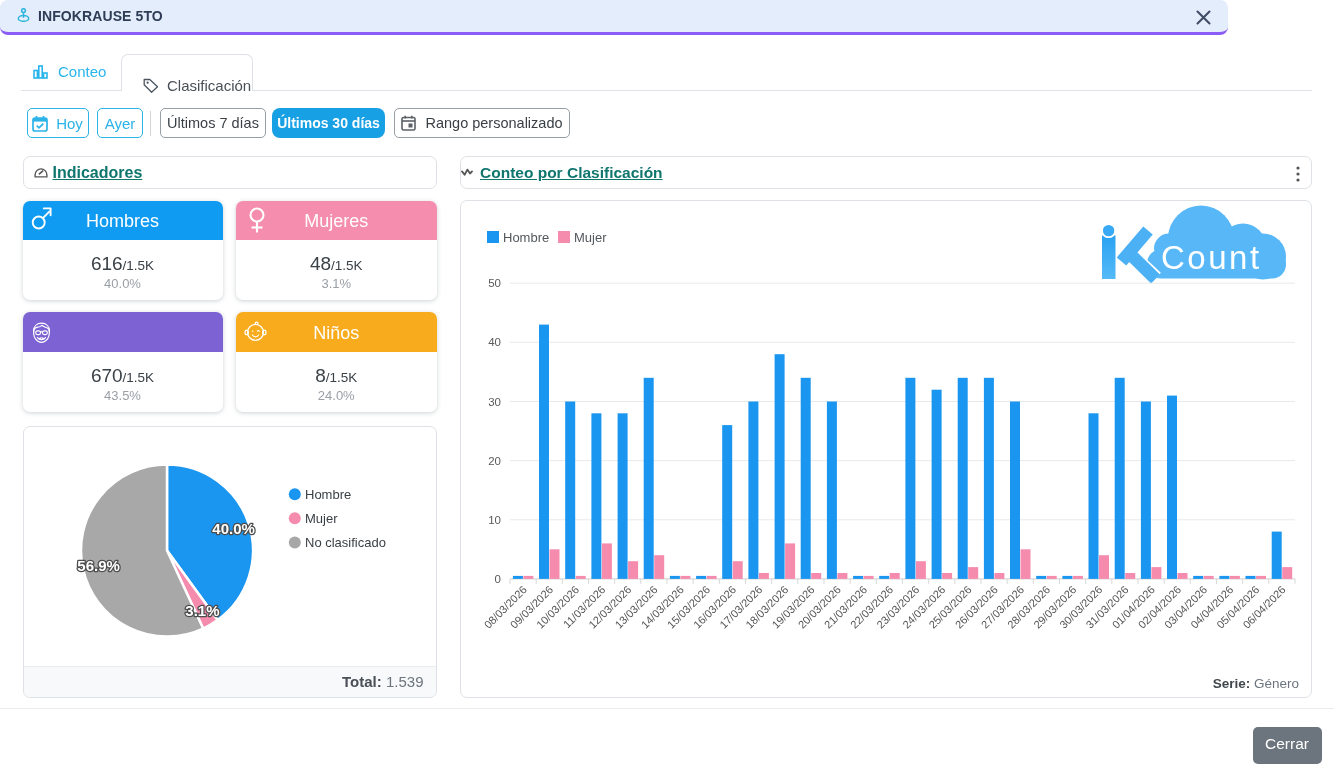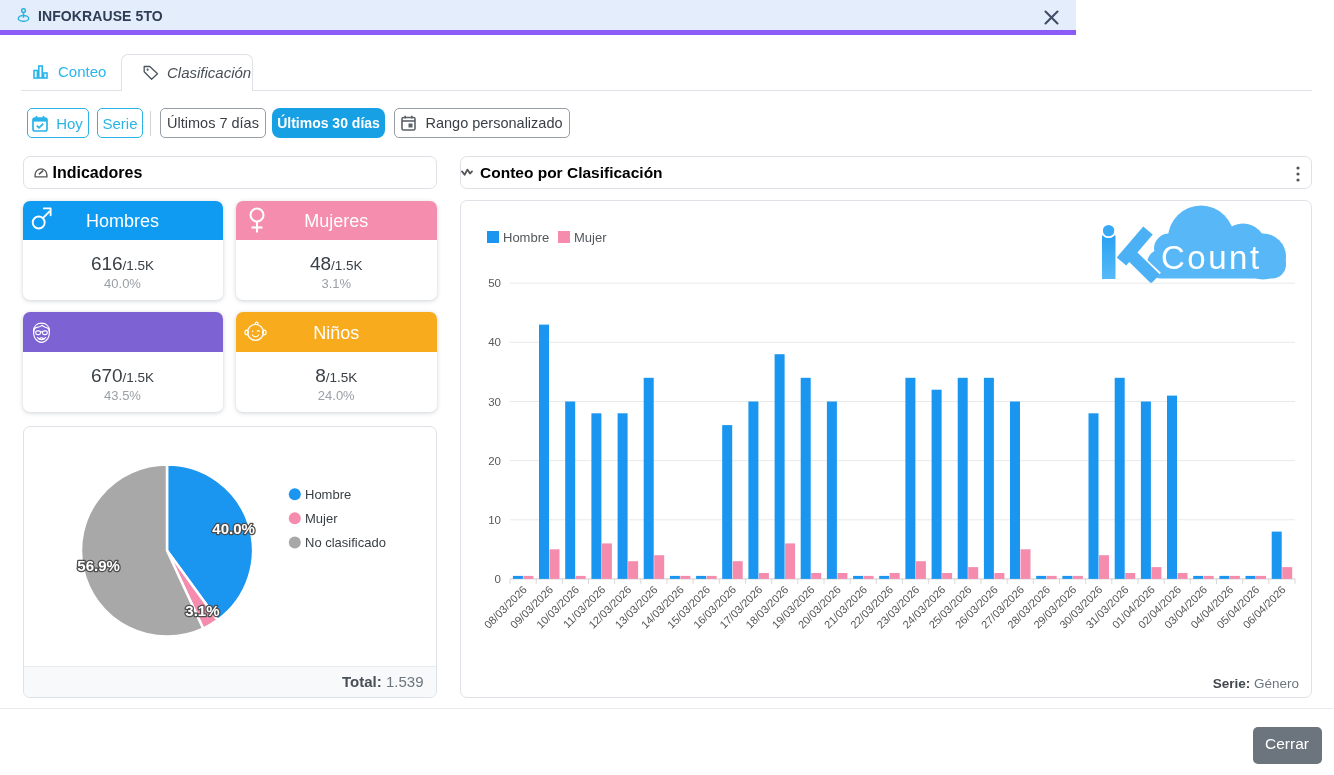--- a/index.html
+++ b/index.html
@@ -1,29 +1,29 @@
 <!DOCTYPE html>
 <html><head><meta charset="utf-8">
 <style>
 * { margin:0; padding:0; box-sizing:border-box; }
 html,body { width:1334px; height:775px; font-family:"Liberation Sans",sans-serif; background:#fff; overflow:hidden; }
-.topbar { position:absolute; left:0; top:0; width:1076px; height:35px; background:#e3edfb; border-bottom:5px solid #8b5cf6; }
+.topbar { position:absolute; left:0; top:0; width:1228px; height:35px; background:#e3edfb; border-bottom:3px solid #8b5cf6;border-radius:8px; }
 .title { position:absolute; left:38px; top:8px; font-size:14px; font-weight:bold; color:#2e3c55; letter-spacing:0.1px; }
 .tabline { position:absolute; left:21px; right:22px; top:90px; height:1px; background:#dee2e6; }
 .tab-conteo { position:absolute; left:33px; top:62.5px; }
 .tab-conteo span { color:#2ab5ec; font-size:15px; margin-left:10px; vertical-align:2px; }
-.tab-active { position:absolute; left:121px; top:53.5px; width:132px; height:37.5px; background:#fff; border:1px solid #dee2e6; border-bottom:none; border-radius:7px 7px 0 0; padding-top:8px; padding-left:13px;font-style:italic; }
+.tab-active { position:absolute; left:121px; top:53.5px; width:132px; height:37.5px; background:#fff; border:1px solid #dee2e6; border-bottom:none; border-radius:7px 7px 0 0; padding-top:21px; padding-left:13px; }
 .tab-active span { color:#495057; font-size:15px; margin-left:8px; vertical-align:2px; }
 .btn { position:absolute; top:108px; height:30px; border-radius:5px; font-size:15px; display:flex; align-items:center; justify-content:center; }
 .btn-blue { border:1.5px solid #2cb3e8; color:#2cb3e8; background:#fff; }
 .btn-gray { border:1.5px solid #979ea5; color:#383f45; background:#fff; }
 .btn-fill { background:#18a0e4; color:#fff; font-weight:bold; }
 .vsep { position:absolute; left:150px; top:111px; height:25px; width:1px; background:#d4d4d4; }
 .hdr { position:absolute; top:156px; height:33px; background:#fff; border:1px solid #dee2e6; border-radius:7px; display:flex; align-items:center; }
-.hdr b { font-size:16px; color:#000000; }
+.hdr b { font-size:16px; color:#0f766e;text-decoration:underline; }
 .card { position:absolute; width:200px; border-radius:7px; background:#fff; box-shadow:0 1px 4px rgba(60,70,90,0.25); }
 .card-h { height:39.5px; border-radius:7px 7px 0 0; position:relative; color:#fff; }
 .card-h .cap { position:absolute; width:100%; text-align:center; top:10.5px; font-size:18px; }
 .card-h .ic { position:absolute; left:8px; top:6px; }
 .card-b { height:60px; text-align:center; padding-top:13px; }
 .val { font-size:19px; color:#3a4147; }
 .val small { font-size:13.5px; }
 .pct { font-size:13px; color:#9aa0a6; margin-top:1px; }
 .panel { position:absolute; background:#fff; border:1px solid #dee2e6; border-radius:7px; }
 .pie-foot { position:absolute; left:0; right:0; bottom:0; height:31px; background:#f8f9fa; border-top:1px solid #e9ecef; border-radius:0 0 7px 7px; text-align:right; font-size:15px; padding:6px 12px 0 0; color:#6c757d; }
@@ -64,21 +64,21 @@
       <svg width="16" height="17" viewBox="0 0 16 17">
         <g stroke="#2cb3e8" fill="none" stroke-width="1.7">
           <rect x="1" y="3" width="14" height="13" rx="2"></rect>
           <line x1="4.5" y1="1" x2="4.5" y2="4"></line>
           <line x1="11.5" y1="1" x2="11.5" y2="4"></line>
         </g>
         <rect x="1" y="3" width="14" height="3.6" fill="#2cb3e8"></rect>
         <path d="M4.8,10.6 L7,12.8 L11.3,8.6" stroke="#2cb3e8" stroke-width="1.8" fill="none"></path>
       </svg>
     </span>Hoy</div>
-<div class="btn btn-blue" style="left:97px;width:46px;">Serie</div>
+<div class="btn btn-blue" style="left:97px;width:46px;">Ayer</div>
 <div class="vsep"></div>
 <div class="btn btn-gray" style="left:160px;width:106px;font-size:14.5px;">Últimos 7 días</div>
 <div class="btn btn-fill" style="left:272px;width:113px;font-size:14px;border-radius:8px;">Últimos 30 días</div>
 <div class="btn btn-gray" style="left:394px;width:176px;font-size:14.5px;">
   <span style="margin-right:9px;display:inline-flex;">
       <svg width="15" height="16" viewBox="0 0 15 16">
         <g stroke="#5a6268" fill="none" stroke-width="1.6">
           <rect x="1" y="2.5" width="13" height="12.5" rx="1.5"></rect>
           <line x1="1" y1="6" x2="14" y2="6"></line>
           <line x1="4.2" y1="0.8" x2="4.2" y2="3.5"></line>

